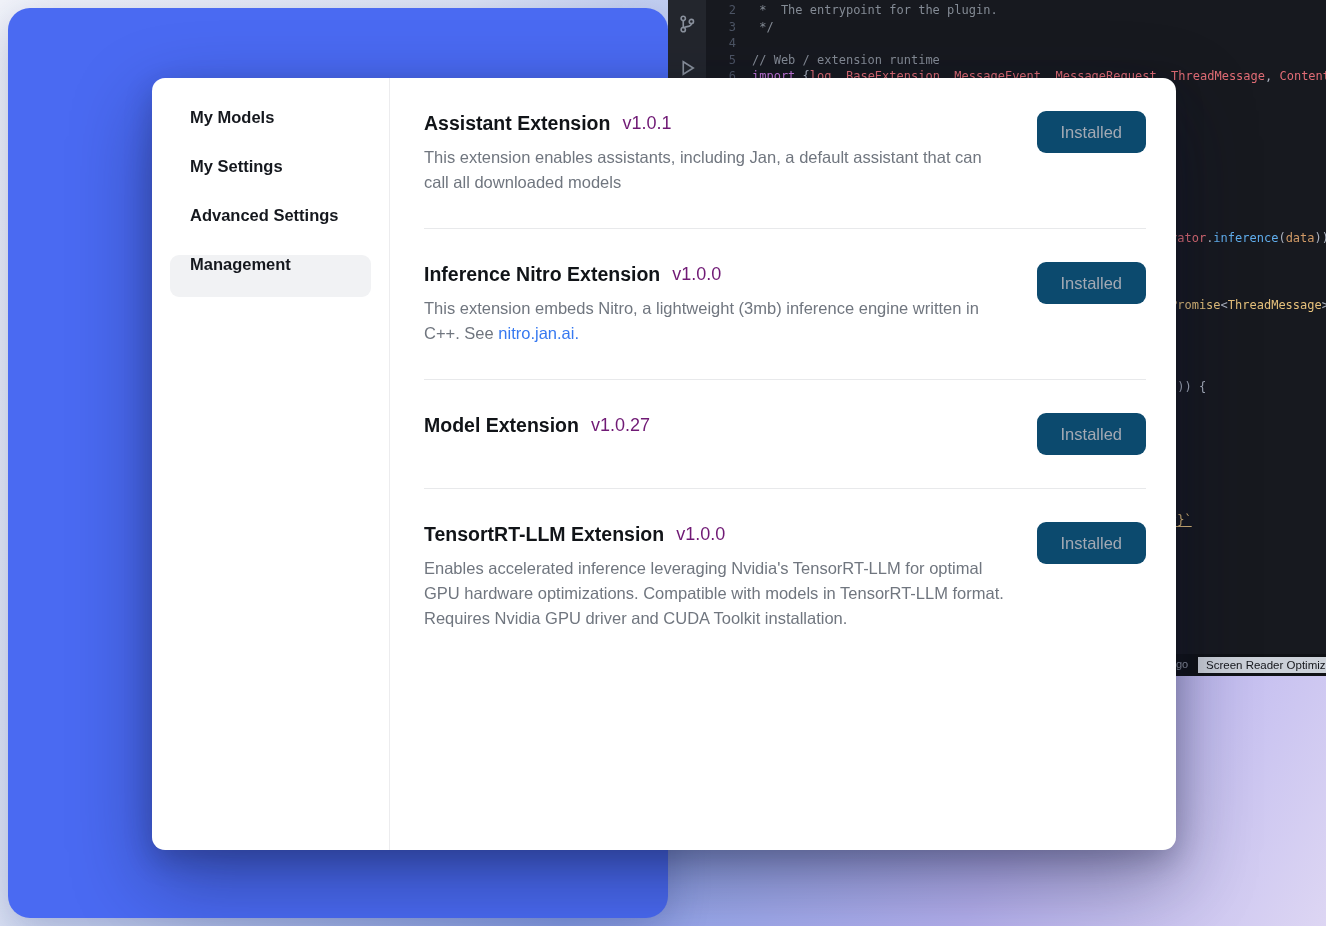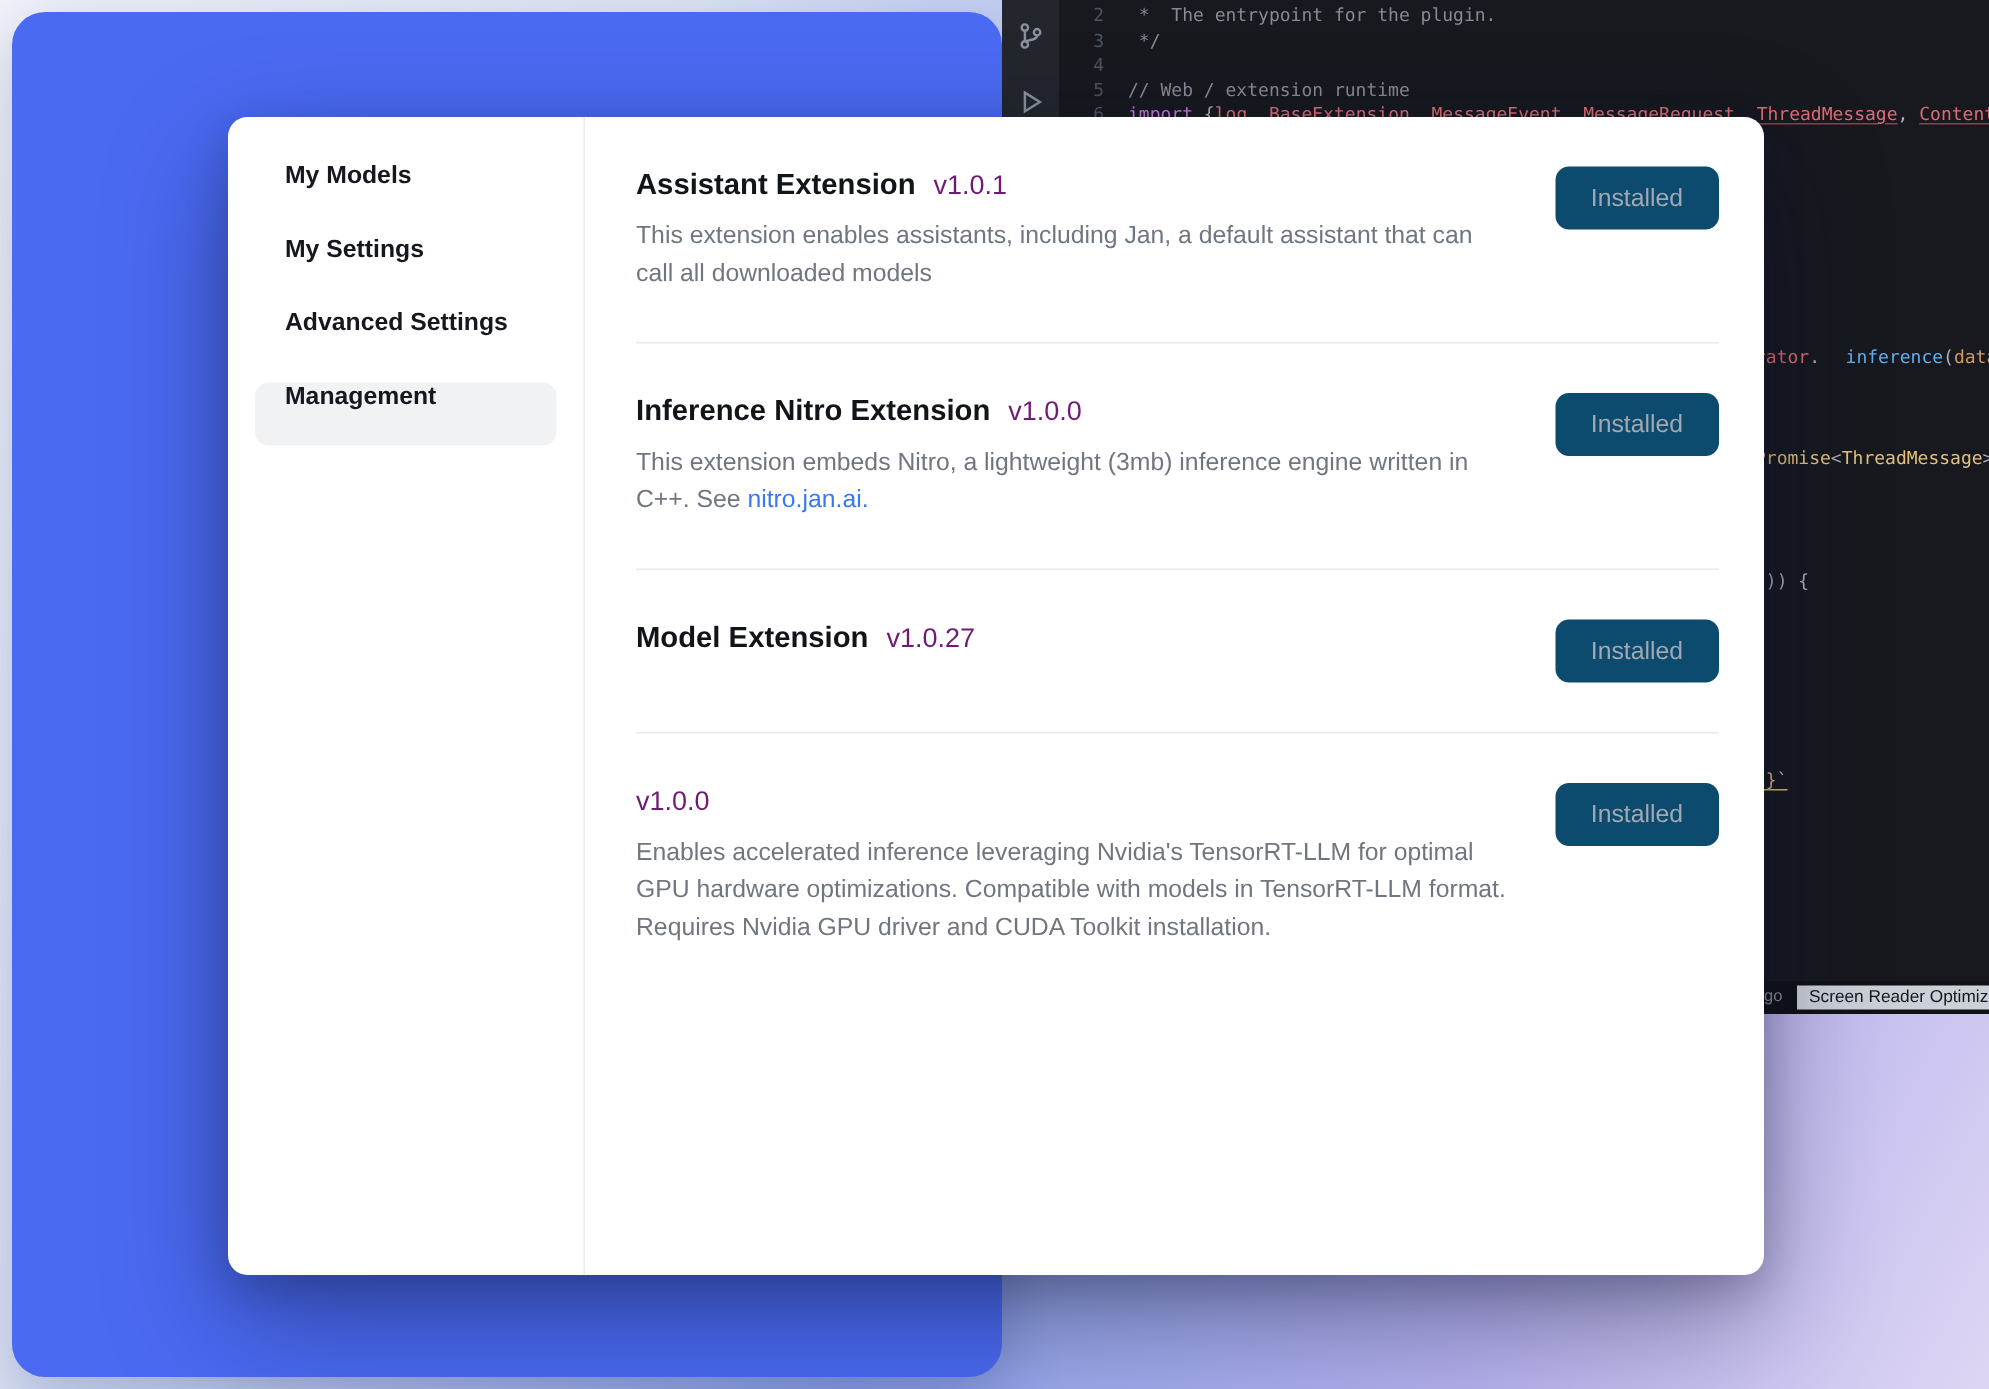--- a/index.html
+++ b/index.html
@@ -29,23 +29,23 @@
     padding-top:14px; gap:24px;
   }
   .activity-icon{ width:20px; height:20px; color:#8a919d; cursor:pointer; }
   .code-lines{ position:absolute; left:52px; top:2px; right:0; }
   .code-line{ display:flex; height:16.5px; line-height:16.5px; white-space:pre; }
   .line-num{ width:16px; text-align:right; color:#4c5464; margin-right:16px; flex:none; }
 
   .tok-comment{ color:#848b95; }
   .tok-keyword{ color:#c678dd; }
   .tok-punct{ color:#abb2bf; }
-  .tok-import{ color:#e06c75; text-decoration:underline; text-decoration-color:rgba(224,108,117,.55); text-underline-offset:2px; }
+  .tok-import{ color:#e06c75; text-decoration-color:rgba(224,108,117,.55); text-underline-offset:2px; }
   .tok-variable{ color:#e06c75; }
-  .tok-func{ color:#61afef;margin-left:17px; }
+  .tok-func{ color:#61afef; }
   .tok-type{ color:#e5c07b; }
   .tok-string{ color:#98c379; }
   .tok-orange{ color:#d19a66; }
   .tok-string-u{ color:#e5c07b; text-decoration:underline; text-underline-offset:2px; }
 
   .frag{ position:absolute; left:502px; white-space:pre; line-height:16px; }
 
   .status-bar{
     position:absolute; left:0; bottom:0; width:100%; height:22px; background:#101216;
   }
@@ -178,20 +178,21 @@
             <span class="row-name">Model Extension</span>
             <span class="row-version">v1.0.27</span>
           </div>
         </div>
         <button class="btn btn-installed">Installed</button>
       </section>
 
       <section class="row">
         <div class="row-text">
           <div class="row-title">
+            <span class="row-name">TensortRT-LLM Extension</span>
             <span class="row-version">v1.0.0</span>
           </div>
           <p class="row-desc">Enables accelerated inference leveraging Nvidia's TensorRT-LLM for optimal GPU hardware optimizations. Compatible with models in TensorRT-LLM format. Requires Nvidia GPU driver and CUDA Toolkit installation.</p>
         </div>
         <button class="btn btn-installed">Installed</button>
       </section>
 
 
     </main>
   </div>

